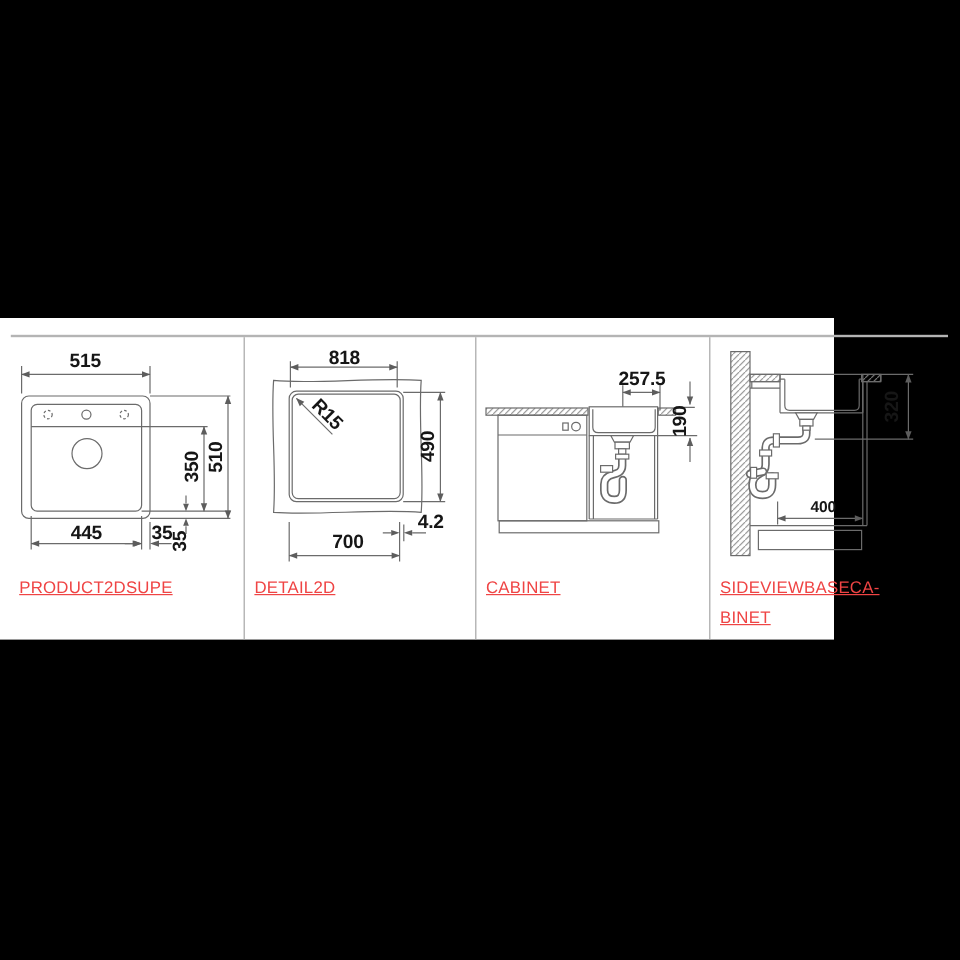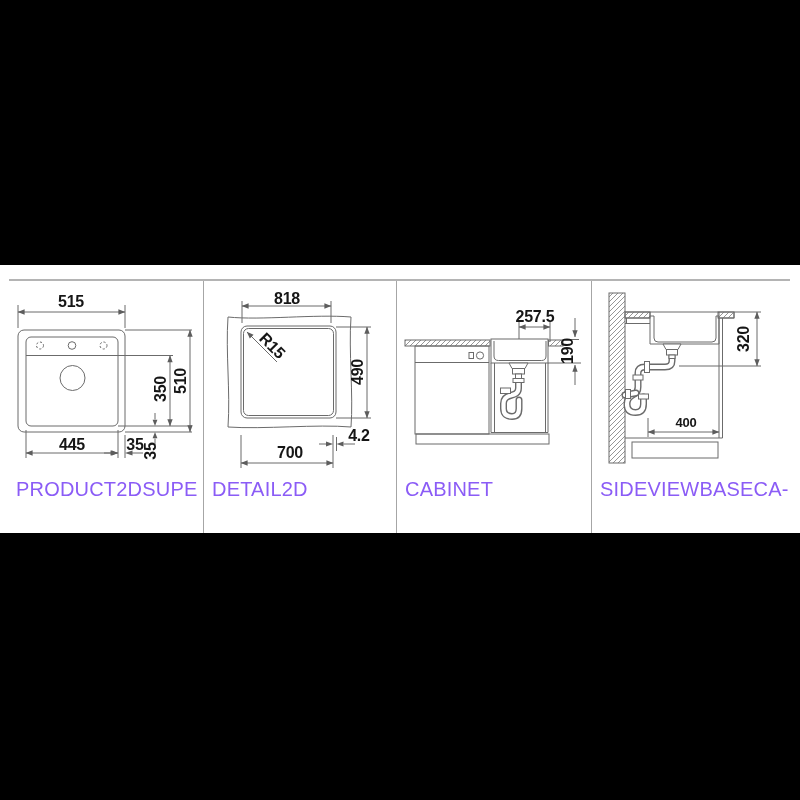--- a/index.html
+++ b/index.html
@@ -1,31 +1,31 @@
 <!DOCTYPE html>
 <html><head>
 <meta charset="utf-8">
 <style>
   html,body{margin:0;padding:0;background:#000;}
   body{width:800px;height:800px;position:relative;font-family:"Liberation Sans",sans-serif;overflow:hidden;}
-  .sheet{position:absolute;left:0;top:265px;width:800px;height:268px;background:#fff;}
+  .sheet{position:absolute;left:0;top:265px;width:695px;height:268px;background:#fff;}
   .rule{position:absolute;left:9px;width:781px;top:14px;height:2px;background:#b4b4b4;}
   .sep{position:absolute;top:16px;height:252px;width:1px;background:#a6a6a6;}
   .panel{position:absolute;top:0;height:268px;}
   .panel svg{position:absolute;left:0;top:20px;overflow:visible;}
   .g{stroke:#6b6b6b;fill:none;stroke-width:1;}
   .gf{stroke:#6b6b6b;fill:#fff;stroke-width:1;}
   .pipe{stroke:#6b6b6b;fill:none;stroke-width:7;stroke-linecap:round;stroke-linejoin:round;}
   .pipew{stroke:#fff;fill:none;stroke-width:4.2;stroke-linecap:round;stroke-linejoin:round;}
   .dim{position:absolute;font-weight:bold;font-size:16px;color:#161616;white-space:nowrap;
        transform:translate(-50%,-50%);letter-spacing:-0.2px;}
   .dim.r90{transform:translate(-50%,-50%) rotate(-90deg);}
   .dim.r45{transform:translate(-50%,-50%) rotate(45deg);}
-  .plabel{position:absolute;top:212px;font-size:20px;line-height:25px;color:#8b5cf6;
-          letter-spacing:.2px;white-space:nowrap;}
+  .plabel{position:absolute;top:212px;font-size:14px;line-height:25px;color:#ef4444;
+          letter-spacing:.2px;white-space:nowrap;text-decoration:underline;}
 </style>
 </head>
 <body>
 
 <div class="sheet">
   <div class="rule"></div>
   <div class="sep" style="left:203px"></div>
   <div class="sep" style="left:396px"></div>
   <div class="sep" style="left:591px"></div>
 
@@ -190,15 +190,16 @@
         <rect x="53.5" y="76.5" width="5" height="11"></rect>
         <rect x="42" y="90" width="10" height="5"></rect>
         <rect x="34.5" y="104.5" width="5" height="9"></rect>
         <rect x="47.5" y="109" width="10" height="5"></rect>
       </g>
     </svg>
     <span class="dim r90" style="left:153px;top:74px">320</span>
     <span class="dim" style="left:95px;top:157px;font-size:13px">400</span>
     <div class="plabel" style="left:9px">
       <div>SIDEVIEWBASECA-</div>
+      <div>BINET</div>
     </div>
   </div>
 </div>
 
 </body></html>

